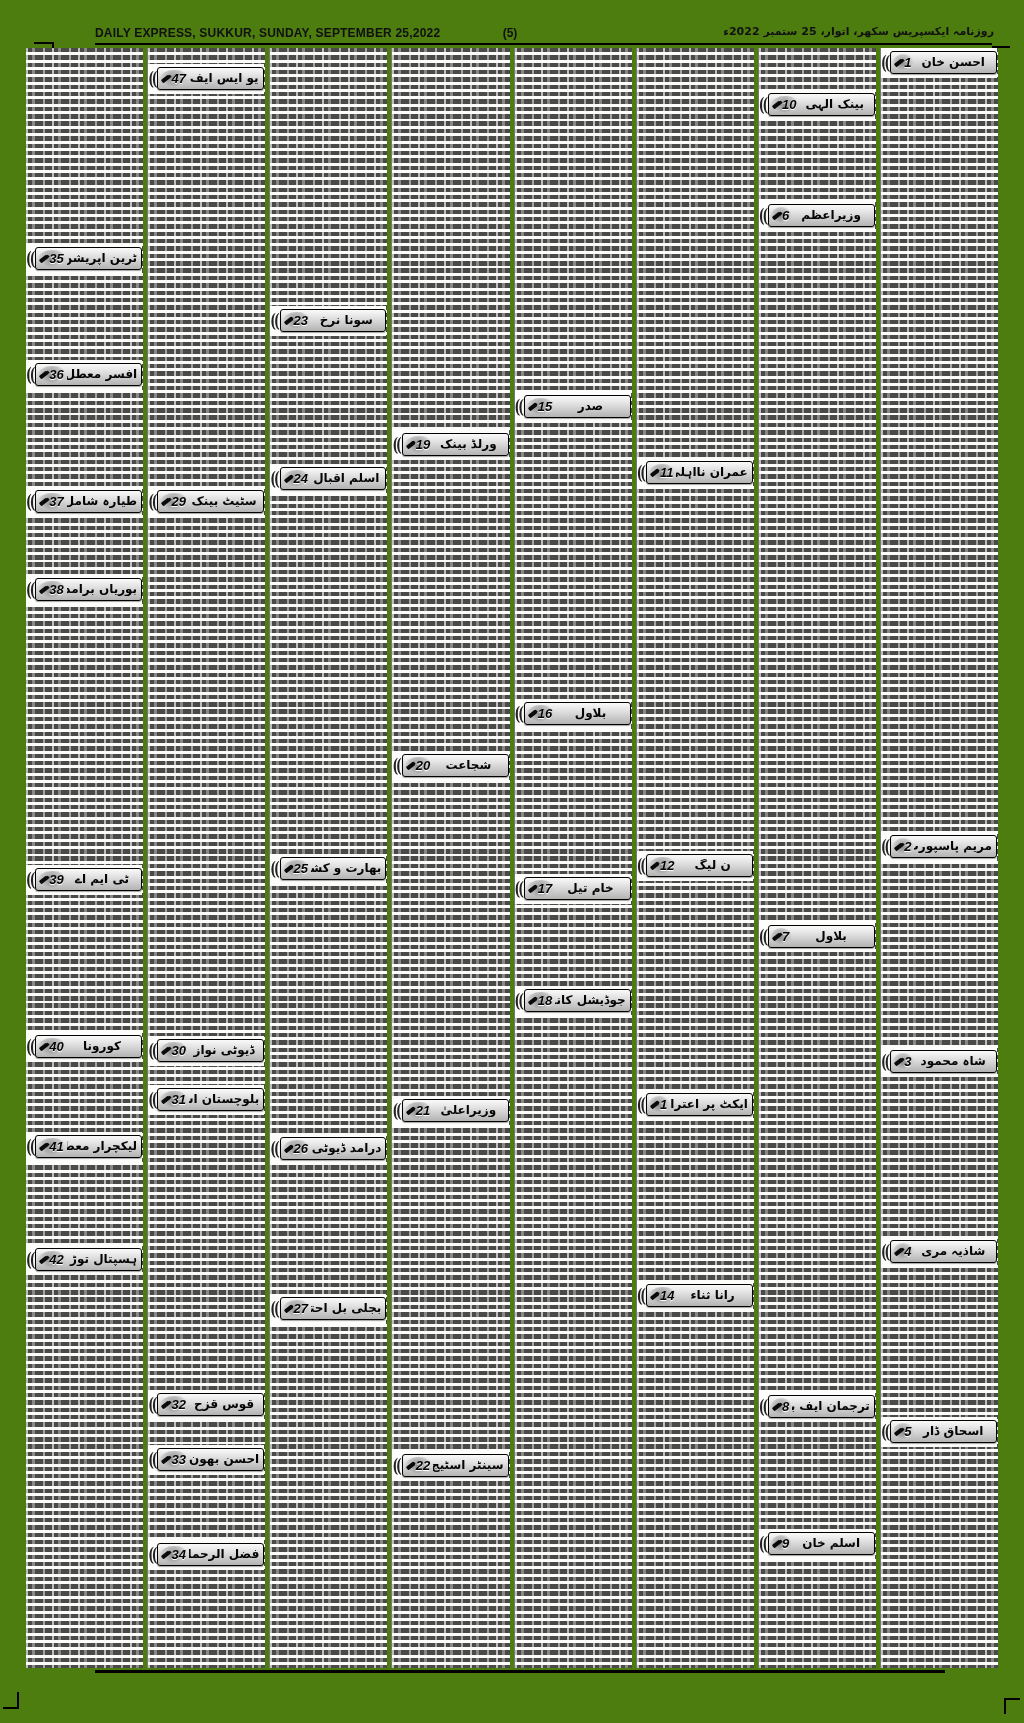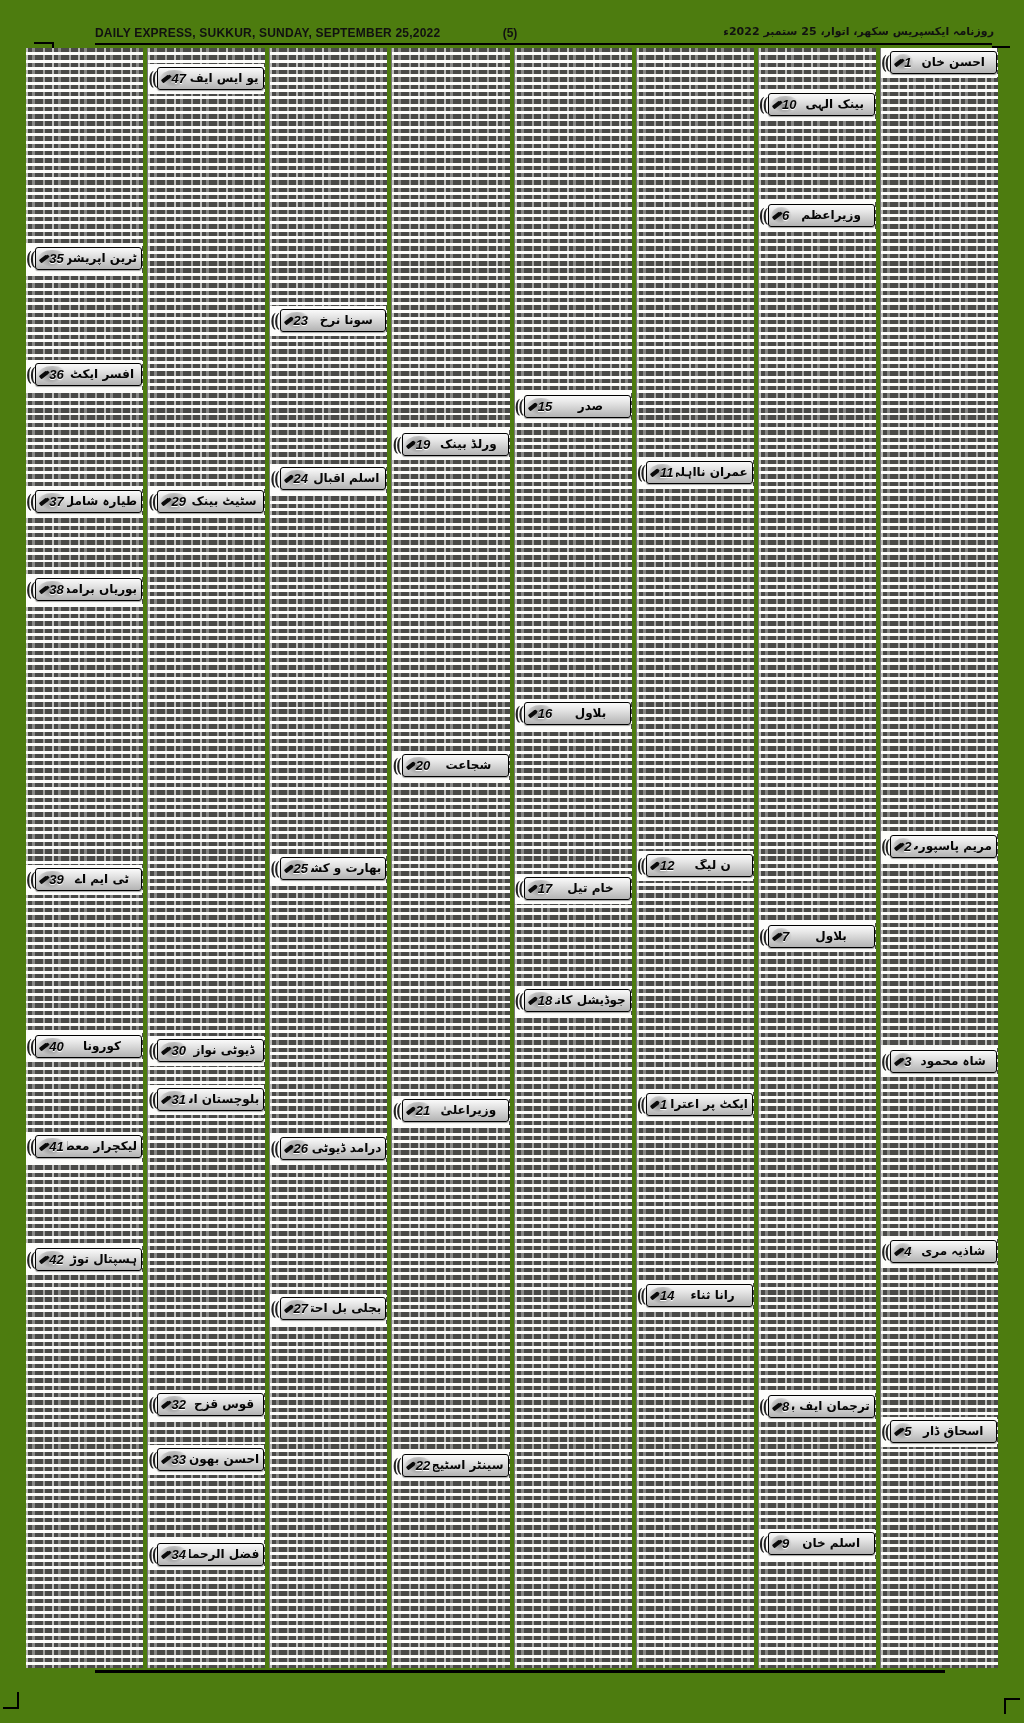--- a/index.html
+++ b/index.html
@@ -136,21 +136,21 @@
             <span class="sec-title">ٹرین آپریشن</span>
           </span>
         </div>
         <div class="sec" style="top: 312px;">
           <span class="paren">((</span>
           <span class="sec-box">
             <span class="sec-badge">
               <span class="pen-icon"></span>
               <span class="sec-num">36</span>
             </span>
-            <span class="sec-title">افسر ایکٹ</span>
+            <span class="sec-title">افسر معطل</span>
           </span>
         </div>
         <div class="sec" style="top: 439px;">
           <span class="paren">((</span>
           <span class="sec-box">
             <span class="sec-badge">
               <span class="pen-icon"></span>
               <span class="sec-num">37</span>
             </span>
             <span class="sec-title">طیارہ شامل</span>

